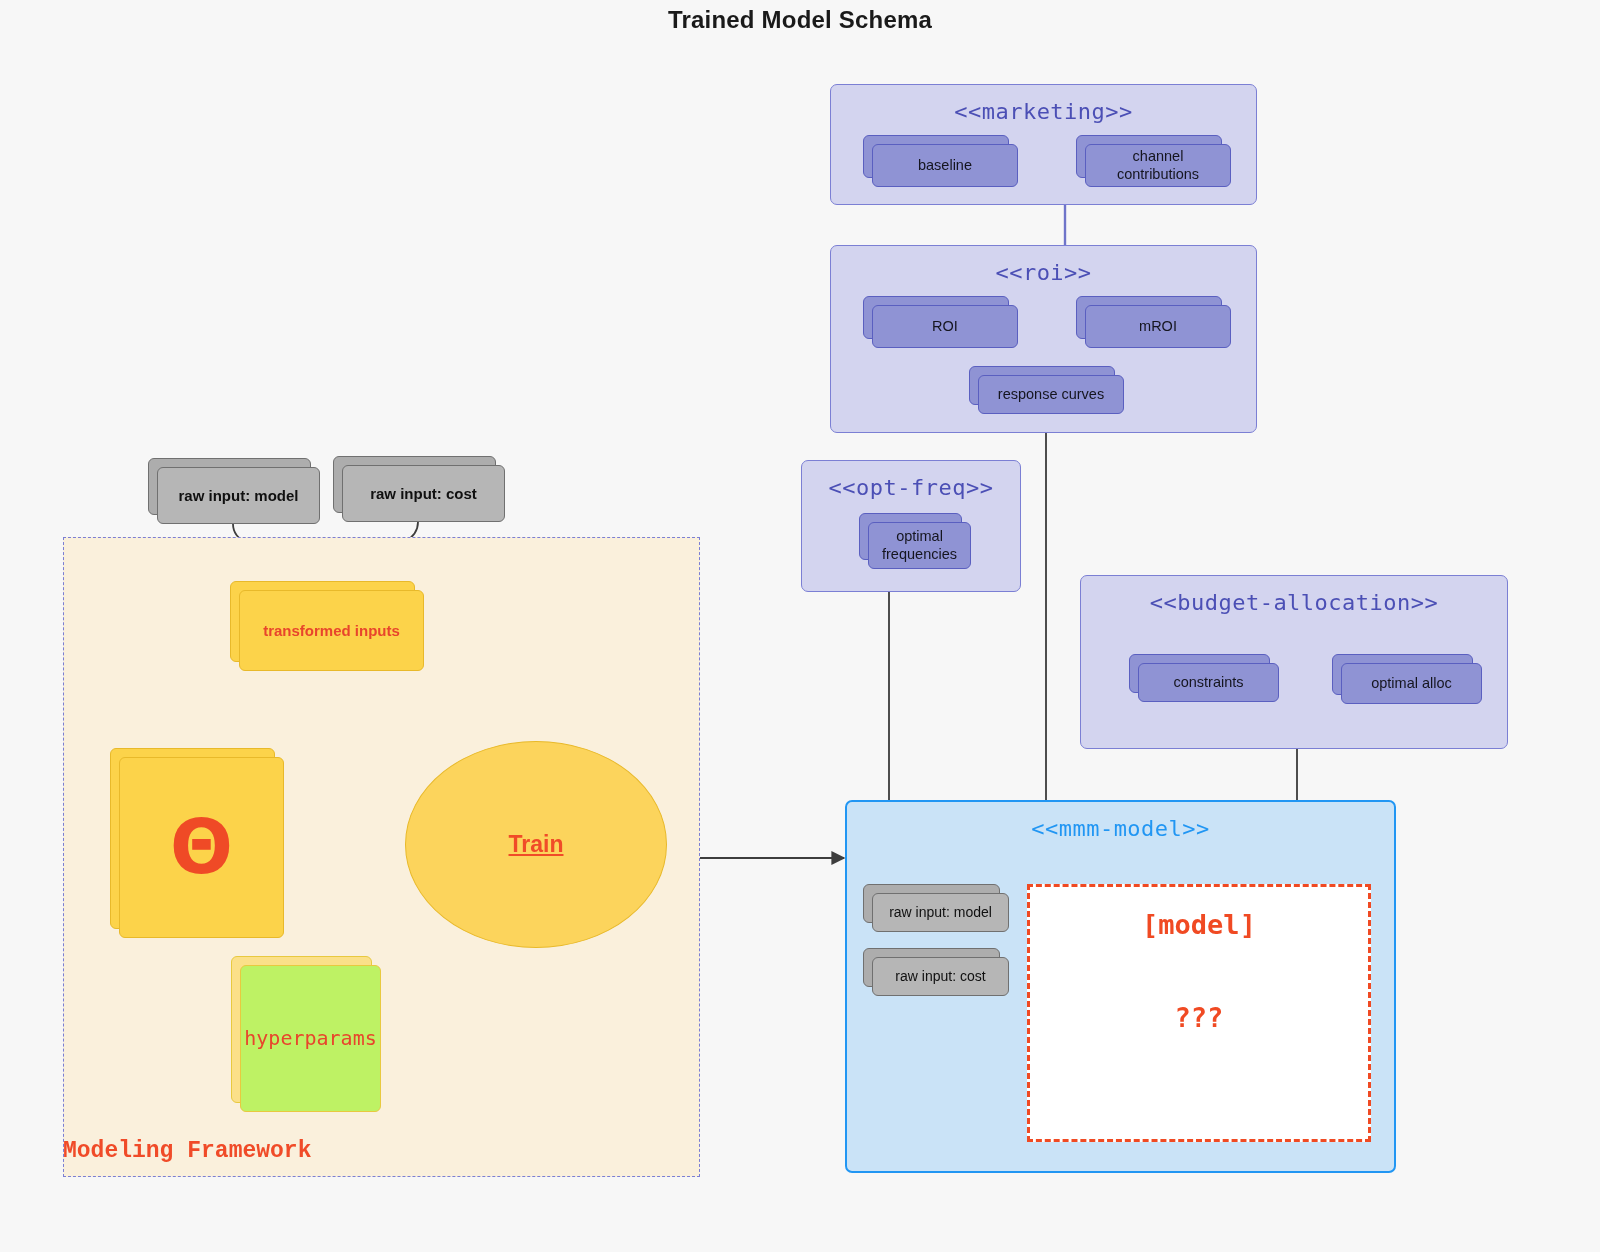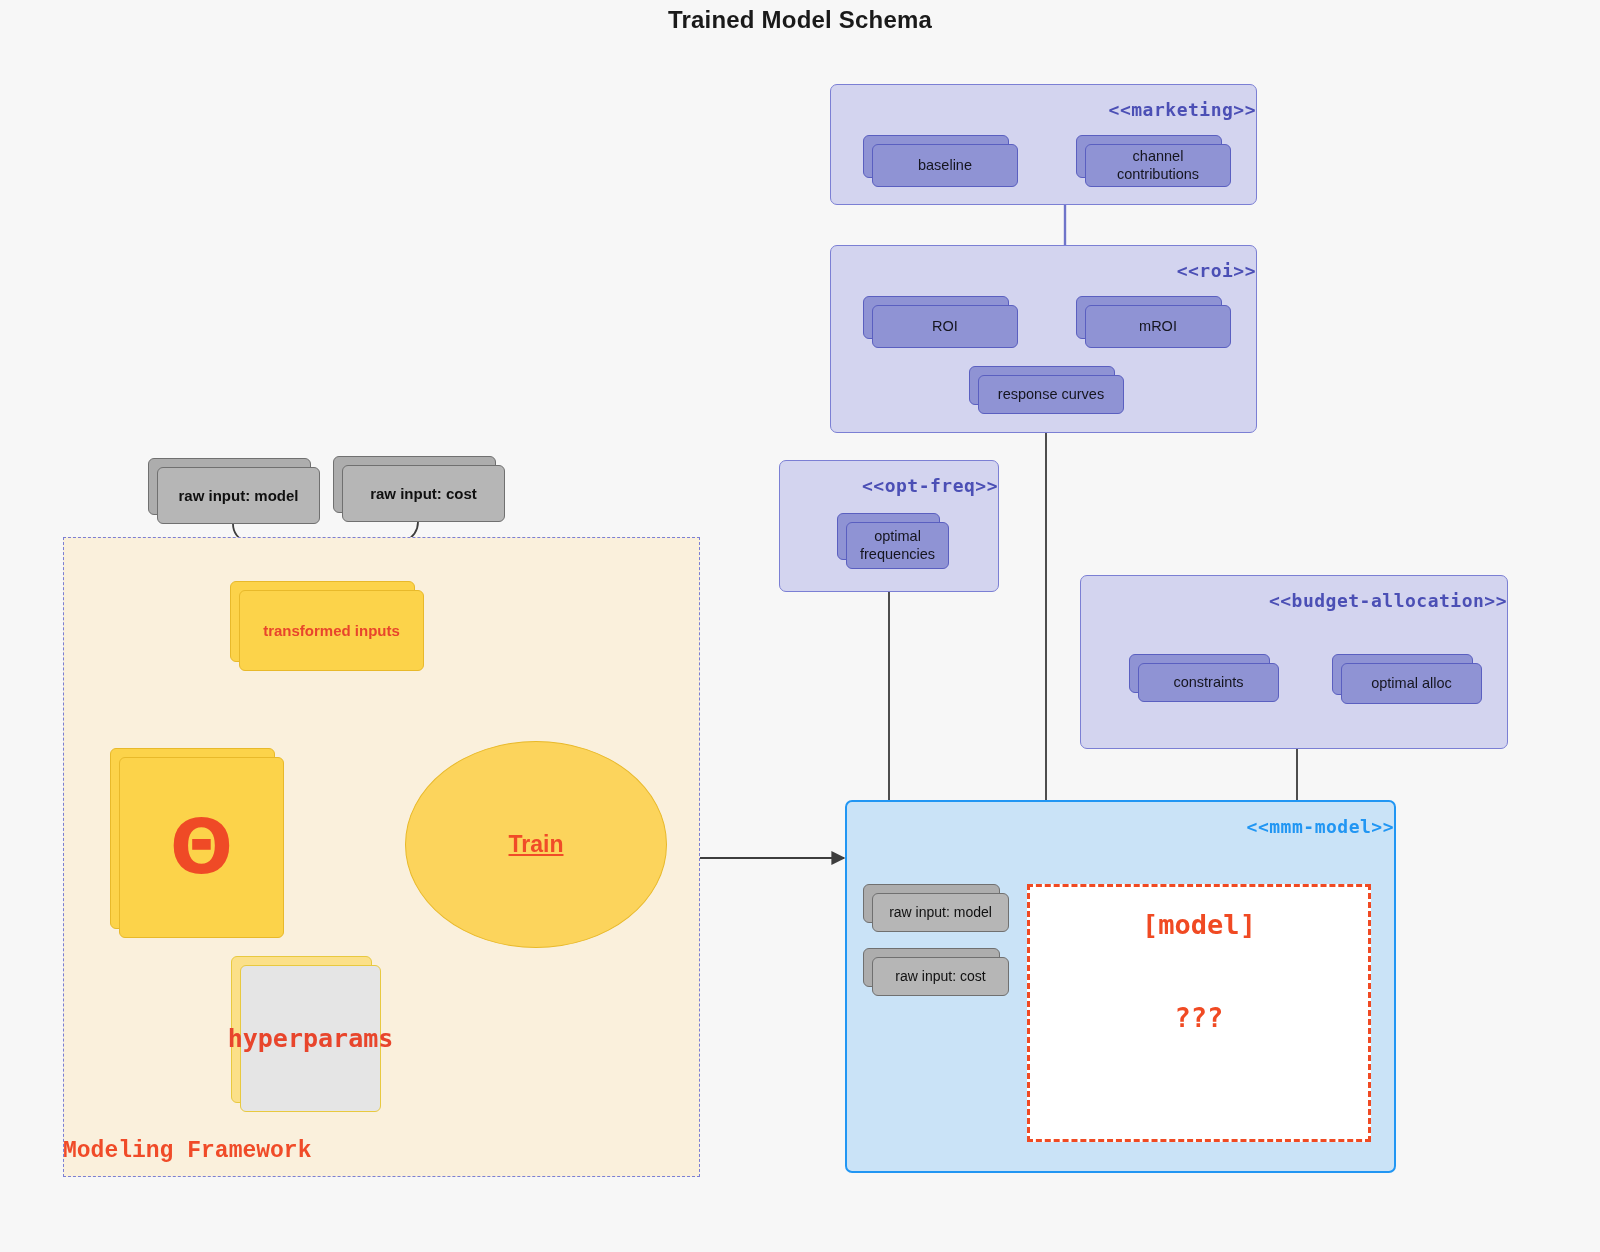--- a/index.html
+++ b/index.html
@@ -26,23 +26,23 @@
 
   
   .pkg{
     background:#d3d4ef;
     border:1.6px solid #7b7fd4;
     border-radius:7px;
     box-sizing:border-box;
   }
   .pkg-title{
     position:absolute;left:0;right:0;top:14px;
-    text-align:right;
+    text-align:center;
     font-family:"DejaVu Sans Mono","Liberation Mono",monospace;
-    font-size:18px;font-weight:bold;
+    font-size:22px;font-weight:normal;
     color:#4b4fb5;
     letter-spacing:.5px;
   }
 
   
   .card{position:absolute;box-sizing:border-box;}
   .card .shadow{
     position:absolute;left:0;top:0;right:9px;bottom:9px;
     background:#8f93d4;
     border:1.6px solid #5a5fc0;
@@ -62,23 +62,23 @@
 
   
   .card.grey .shadow{background:#adadad;border-color:#707070;}
   .card.grey .face{background:#b6b6b6;border-color:#707070;color:#101010;font-weight:bold;font-size:15px;}
   .card.grey.small .face{font-weight:normal;font-size:14px;}
 
   
   .card.yellow .shadow{background:#fcd34a;border-color:#e8b92a;}
   .card.yellow .face{background:#fcd34a;border-color:#e8b92a;color:#e8452c;font-weight:bold;font-size:15px;}
   .card.lemon .shadow{background:#fbe089;border-color:#e8c93f;}
-  .card.lemon .face{background:#e5e5e5;border-color:#e8c93f;color:#e8452c;
+  .card.lemon .face{background:#bef264;border-color:#e8c93f;color:#e8452c;
                     font-family:"DejaVu Sans Mono","Liberation Mono",monospace;
-                    font-weight:bold;font-size:25px;}
+                    font-weight:normal;font-size:20px;}
 
   
   .card.theta .face{font-size:74px;font-weight:bold;color:#ef4a26;
                     font-family:"DejaVu Sans","Liberation Sans",sans-serif;}
 
   
   .framework{
     background:#faf0dc;
     border:1.7px dashed #7b7fd4;
     box-sizing:border-box;
@@ -210,21 +210,21 @@
     <div class="card" style="left:245px;top:50px;width:155px;height:52px;">
       <div class="shadow"></div>
       <div class="face">mROI</div>
     </div>
     <div class="card" style="left:138px;top:120px;width:155px;height:48px;">
       <div class="shadow"></div>
       <div class="face">response curves</div>
     </div>
   </div>
 
-  <div class="abs pkg" style="left:779px;top:460px;width:220px;height:132px;">
+  <div class="abs pkg" style="left:801px;top:460px;width:220px;height:132px;">
     <div class="pkg-title">&lt;&lt;opt-freq&gt;&gt;</div>
     <div class="card" style="left:57px;top:52px;width:112px;height:56px;">
       <div class="shadow"></div>
       <div class="face">optimal frequencies</div>
     </div>
   </div>
 
   <div class="abs pkg" style="left:1080px;top:575px;width:428px;height:174px;padding-left:36px;">
     <div class="pkg-title">&lt;&lt;budget-allocation&gt;&gt;</div>
     <div class="card" style="left:48px;top:78px;width:150px;height:48px;">

